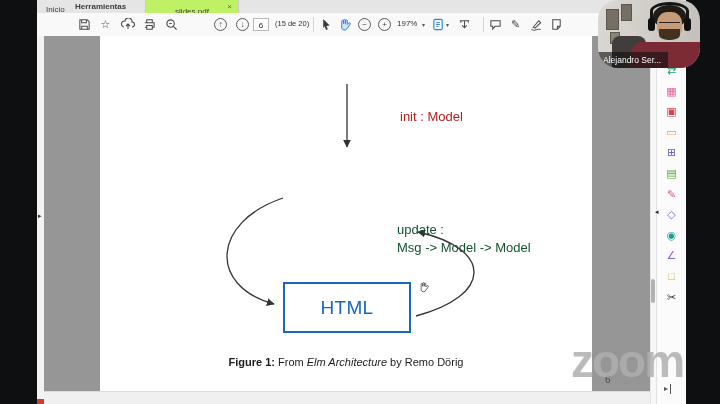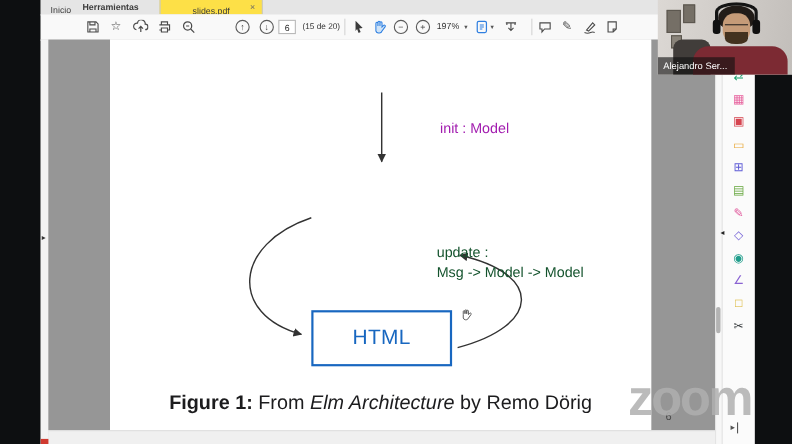--- a/index.html
+++ b/index.html
@@ -5,21 +5,21 @@
   html,body{margin:0;padding:0;}
   body{width:720px;height:404px;background:#0d0f11;position:relative;overflow:hidden;
        font-family:"Liberation Sans","DejaVu Sans",sans-serif;-webkit-font-smoothing:antialiased;}
   .abs{position:absolute;}
   
   #app{left:37px;top:0;width:649px;height:404px;background:#f1f1f1;}
   #tabbar{left:0;top:0;width:649px;height:13px;background:#e5e5e5;border-bottom:1px solid #cfcfcf;}
   .tab-label{font-size:8px;color:#3c3c3c;line-height:13px;}
   #tab-inicio{left:9px;top:3px;}
   #tab-herr{left:38px;top:0;font-weight:bold;}
-  #tab-doc{left:108px;top:0;width:92px;height:13px;background:#fde047;
+  #tab-doc{left:108px;top:0;width:92px;height:13px;background:#bef264;
            border-left:1px solid #c9c9c9;border-right:1px solid #c9c9c9;text-align:center;}
   #tab-doc .close{position:absolute;right:6px;top:0;font-size:8px;color:#666;line-height:13px;}
   #toolbar{left:0;top:13px;width:649px;height:23px;background:#f9f9f9;border-bottom:1px solid #cfcfcf;}
   .tbtn{position:absolute;top:4px;width:15px;height:15px;display:flex;align-items:center;justify-content:center;}
   .tbtn svg{display:block;}
   .char-ic{font-size:11px;color:#4b4b4b;line-height:15px;}
   .circ{width:13px;height:13px;border:1px solid #5a5a5a;border-radius:50%;font-size:8px;color:#444;
         display:flex;align-items:center;justify-content:center;box-sizing:border-box;}
   .sep{position:absolute;top:4px;width:1px;height:15px;background:#d4d4d4;}
   #page-field{position:absolute;left:216px;top:5px;width:16px;height:13px;background:#fff;border:1px solid #b9b9b9;
@@ -47,27 +47,27 @@
   .box{position:absolute;display:flex;align-items:center;justify-content:center;background:#fff;
        border:2.5px solid;box-sizing:border-box;font-size:19px;letter-spacing:.3px;}
   #model-box{left:185px;top:115px;width:125px;height:54px;}
   #html-box{left:183px;top:246px;width:128px;height:51px;}
   .glabel{position:absolute;font-size:13px;line-height:18px;}
   #init-label{left:256px;top:72px;}
   #view-label{left:83px;top:185px;}
   #update-label{left:297px;top:185px;}
   #diagram-svg{position:absolute;left:0;top:40px;}
   #hand-cursor{left:318px;top:243px;}
-  #caption{left:0;top:320px;width:492px;text-align:center;font-size:18px;color:#1c1c1e;}
+  #caption{left:0;top:320px;width:492px;text-align:center;font-size:11px;color:#1c1c1e;}
   #caption .bold{font-weight:bold;}
   #caption .it{font-style:italic;}
   #page-num{left:505px;top:338px;font-size:10px;color:#4a4a4a;}
   
-  #webcam{left:598px;top:0;width:122px;height:68px;overflow:hidden;z-index:100;
-          background:linear-gradient(100deg,#dcd8d4 0%,#cfcbc7 55%,#c2beba 100%);}
+  #webcam{left:598px;top:0;width:102px;height:68px;overflow:hidden;z-index:100;
+          background:linear-gradient(100deg,#dcd8d4 0%,#cfcbc7 55%,#c2beba 100%);border-radius:20px;}
   .frame{position:absolute;background:#756f66;border:1px solid #5c574f;}
   #frame1{left:8px;top:9px;width:11px;height:19px;}
   #frame2{left:23px;top:4px;width:9px;height:15px;}
   #frame3{left:12px;top:32px;width:8px;height:10px;background:#8a847a;}
   #chair{left:14px;top:36px;width:34px;height:32px;background:#413d3a;border-radius:8px 8px 0 0;}
   #torso{left:32px;top:42px;width:86px;height:26px;background:#7c2a33;border-radius:14px 14px 0 0;}
   #hair{left:55px;top:5px;width:33px;height:22px;background:#221c18;border-radius:50% 50% 40% 40%;}
   #face{left:59px;top:12px;width:25px;height:27px;background:#c59b78;border-radius:42%;}
   #glasses{left:61px;top:22px;width:21px;height:4px;border-top:1.5px solid #2a2522;}
   #beard{left:61px;top:29px;width:21px;height:11px;background:#43321f;border-radius:0 0 45% 45%;}
@@ -198,21 +198,21 @@
       <defs>
         <marker id="ah" orient="auto" markerWidth="8" markerHeight="8" refX="5.5" refY="3">
           <path d="M0,0 L6,3 L0,6 z" fill="#333"></path>
         </marker>
       </defs>
       <path d="M247 8 L247 71" stroke="#333" stroke-width="1.3" fill="none" marker-end="url(#ah)"></path>
       <path d="M183 122 C 112 146, 108 210, 174 228" stroke="#333" stroke-width="1.3" fill="none" marker-end="url(#ah)"></path>
       <path d="M316 240 C 392 220, 394 173, 318 156" stroke="#333" stroke-width="1.3" fill="none" marker-end="url(#ah)"></path>
     </svg>
 
-    <span id="init-label" class="glabel" style="color: #a21caf; padding-left: 44px;">init : Model</span>
+    <span id="init-label" class="glabel" style="color: #b91c1c; padding-left: 44px;">init : Model</span>
     <div id="html-box" class="box" style="border-color: rgb(24, 103, 192); color: rgb(24, 103, 192);">
       <span>HTML</span>
     </div>
     <div id="view-label" class="glabel" style="color: rgb(21, 149, 95);">
     </div>
     <div id="update-label" class="glabel" style="color: #14532d;">
       <div>update :</div>
       <div>Msg -&gt; Model -&gt; Model</div>
     </div>
 

